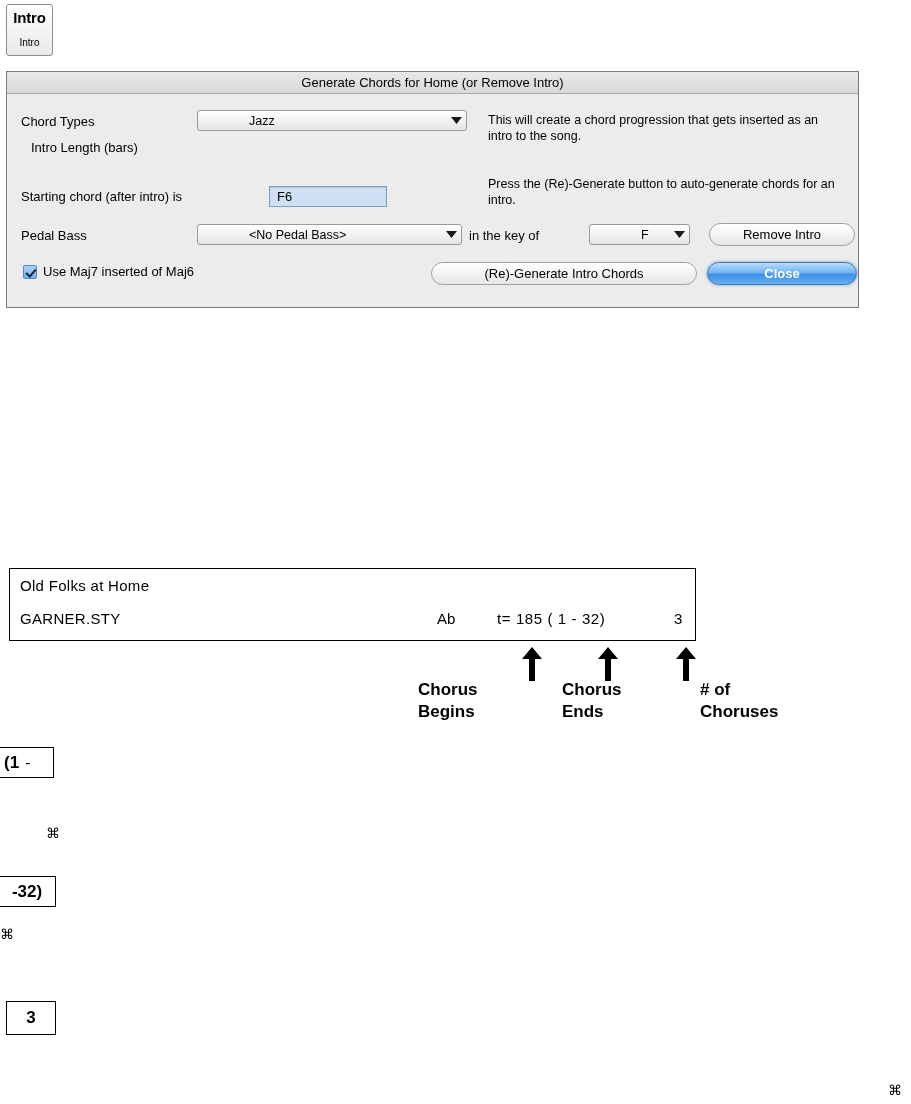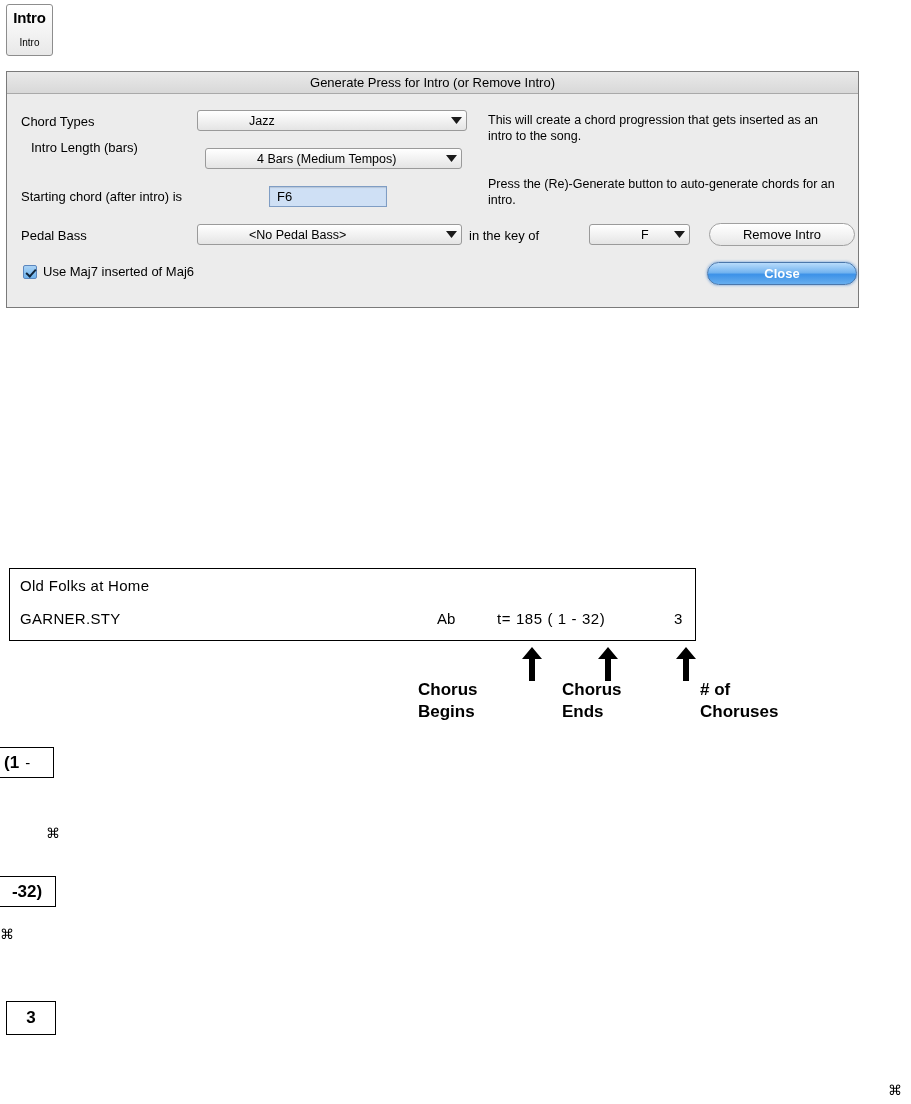--- a/index.html
+++ b/index.html
@@ -263,42 +263,34 @@
 </style>
 </head>
 <body>
 
 <div class="intro-btn">
   <span class="big">Intro</span>
   <span class="small">Intro</span>
 </div>
 
 <div class="dialog">
-  <div class="dialog-title">Generate Press for Intro (or Remove Intro)</div>
+  <div class="dialog-title">Generate Chords for Home (or Remove Intro)</div>
   <div class="dialog-body">
 
     <div class="lbl" style="left:14px; top:20px;">Chord Types</div>
     <div class="combo" style="left:190px; top:16px; width:270px;">
       <span class="combo-text">Jazz</span>
       <span class="arrow">
         <svg width="11" height="7" viewBox="0 0 11 7">
             <polygon points="0,0 11,0 5.5,7" fill="#1a1a1a"></polygon>
           </svg>
       </span>
     </div>
 
     <div class="lbl" style="left:14px; top:46px;margin-left:10px;">Intro Length (bars)</div>
-    <div class="combo" style="left:198px; top:54px; width:257px;">
-      <span class="combo-text">4 Bars (Medium Tempos)</span>
-      <span class="arrow">
-        <svg width="11" height="7" viewBox="0 0 11 7">
-            <polygon points="0,0 11,0 5.5,7" fill="#1a1a1a"></polygon>
-          </svg>
-      </span>
-    </div>
 
     <div class="lbl" style="left:14px; top:95px;">Starting chord (after intro) is</div>
     <div class="textfield" style="left:262px; top:92px; width:118px;">
       <span>F6</span>
     </div>
 
     <div class="lbl" style="left:14px; top:134px;">Pedal Bass</div>
     <div class="combo" style="left:190px; top:130px; width:265px;align-items:center;">
       <span class="combo-text">&lt;No Pedal Bass&gt;</span>
       <span class="arrow">
@@ -320,20 +312,23 @@
 
     <div class="capsule" style="left:702px; top:129px; width:146px;">
       <span>Remove Intro</span>
     </div>
 
     <div class="checkrow" style="left:16px; top:170px;">
       <span class="checkbox"></span>
       <span>Use Maj7 inserted of Maj6</span>
     </div>
 
+    <div class="capsule" style="left:424px; top:168px; width:266px;">
+      <span>(Re)-Generate Intro Chords</span>
+    </div>
 
     <div class="capsule primary" style="left:700px; top:168px; width:150px;">
       <span>Close</span>
     </div>
 
     <div class="helptext" style="left:481px; top:18px; width:355px;">This will create a chord progression that gets inserted as an intro to the song.</div>
     <div class="helptext" style="left:481px; top:82px; width:360px;">Press the (Re)-Generate button to auto-generate chords for an intro.</div>
   </div>
 </div>
 

